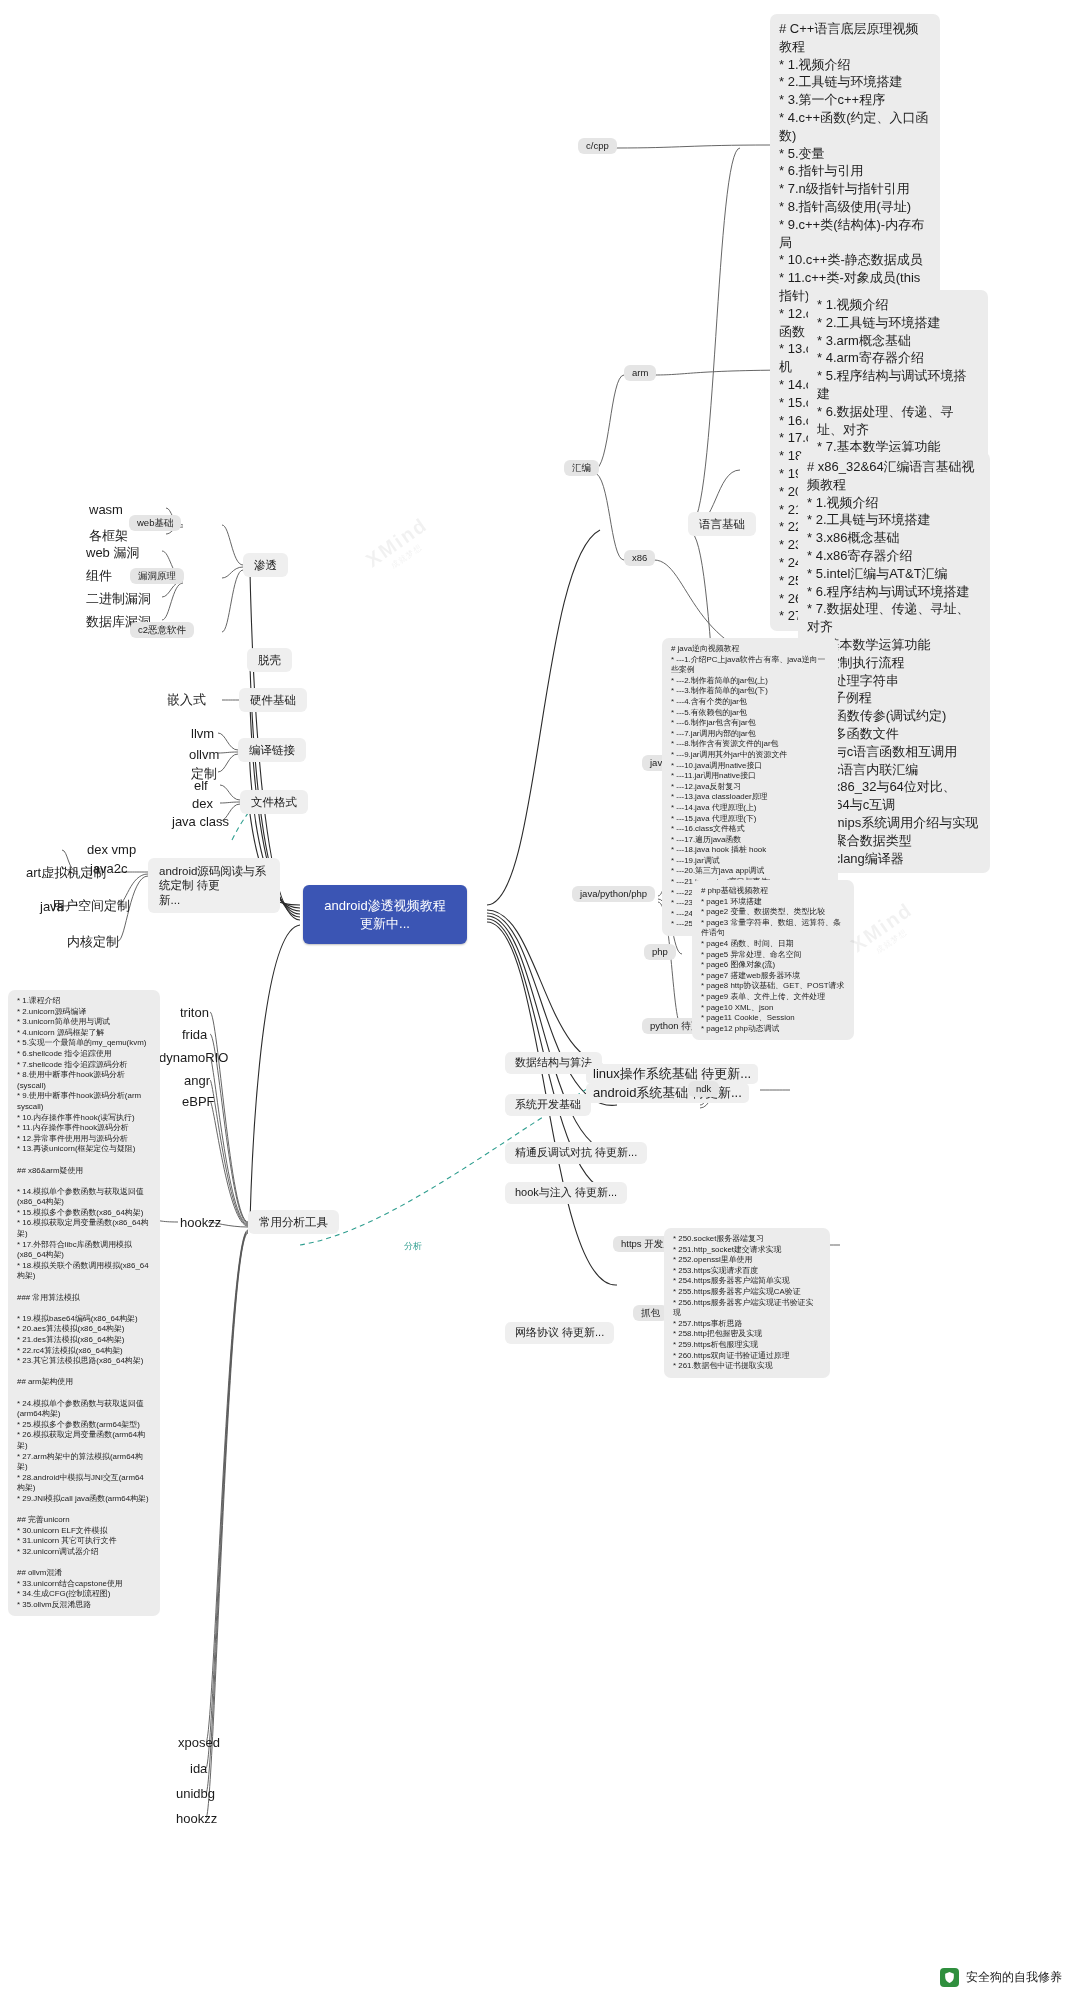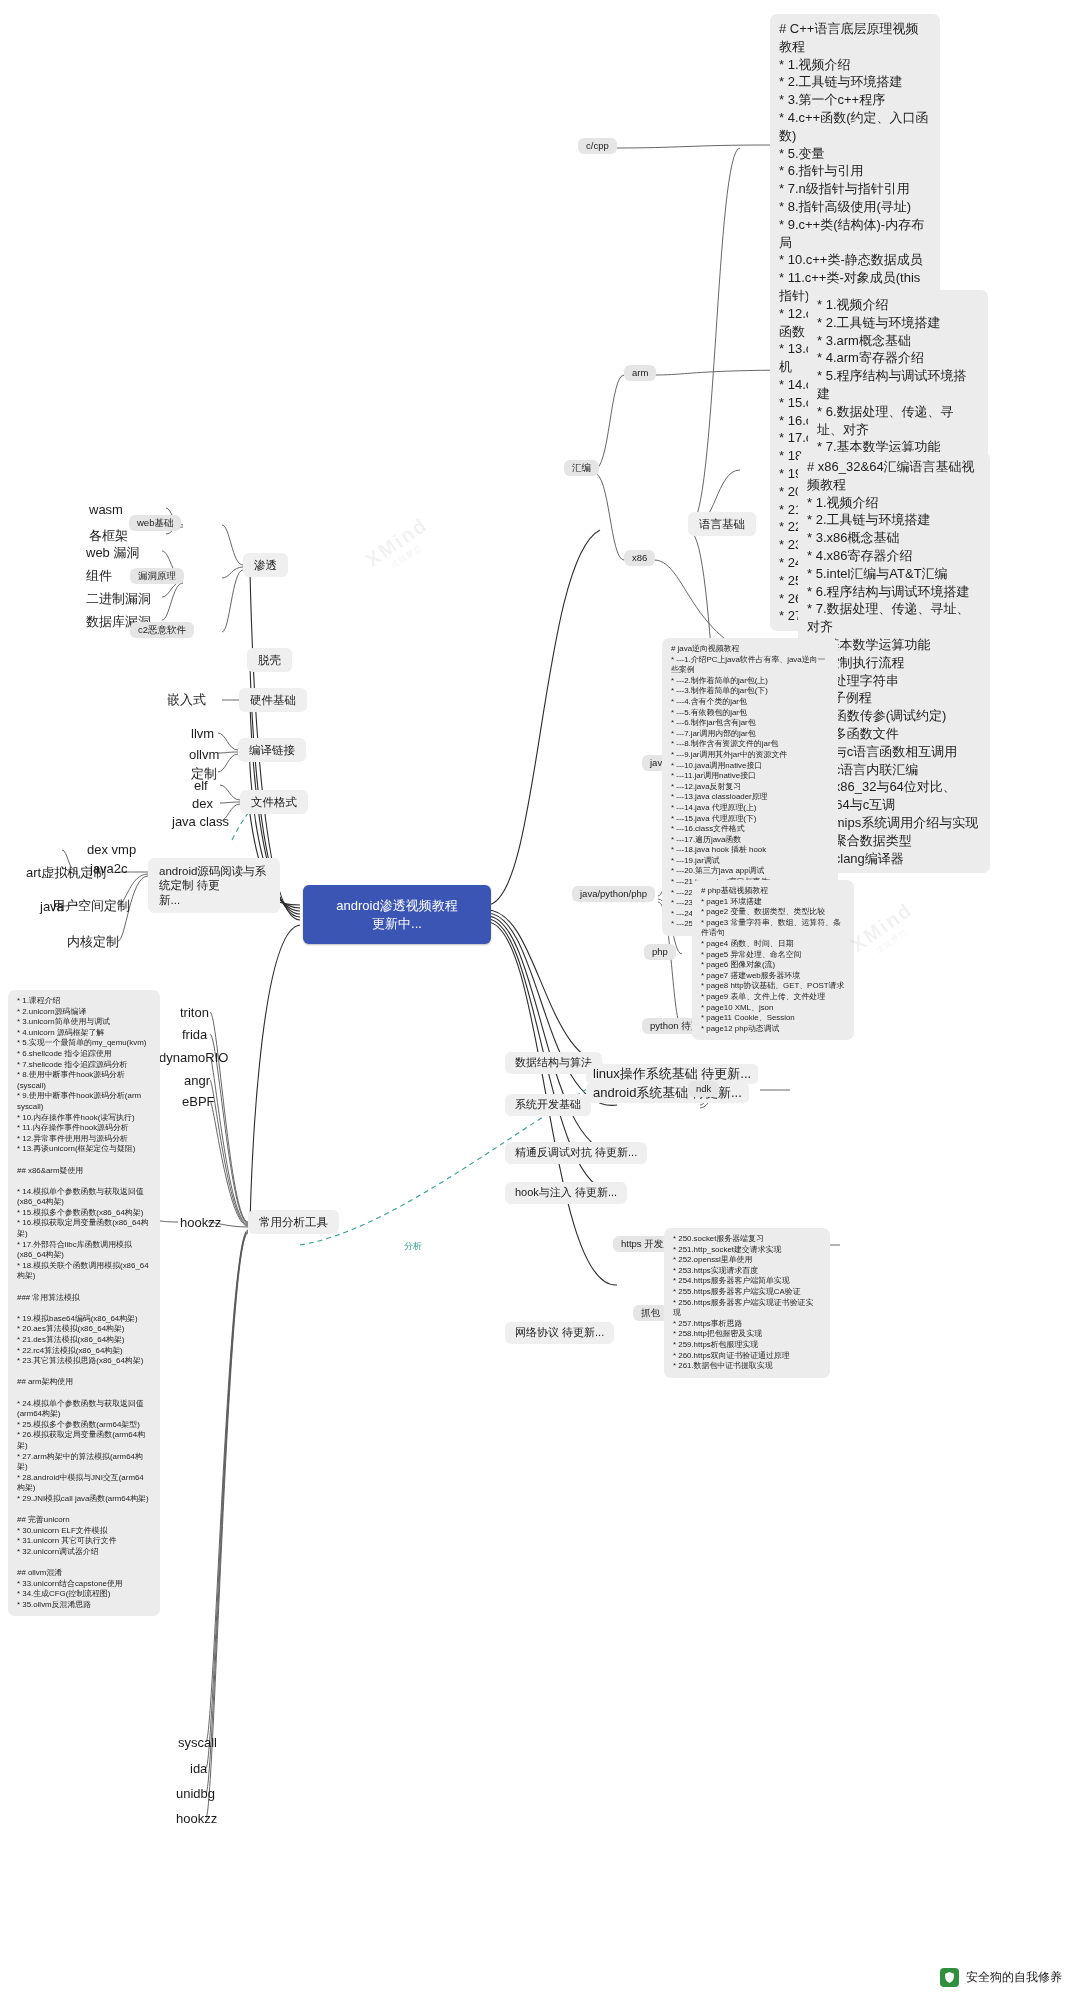--- a/index.html
+++ b/index.html
@@ -170,21 +170,21 @@
       <path d="M183,581 C172,581 170,597 162,597"></path>
       <path d="M183,583 C172,583 170,620 162,620"></path>
     </g>
 
     <g fill="none" stroke="#2f9e8f" stroke-width="1.1" stroke-dasharray="5,4">
       <path d="M232,840 C252,800 268,790 286,806"></path>
       <path d="M300,1245 C390,1230 500,1140 610,1075"></path>
     </g>
   </svg>
 
-  <div class="root" style="left:303px;top:885px;width:188px;">android渗透视频教程
+  <div class="root" style="left:303px;top:885px;width:164px;">android渗透视频教程
 更新中...</div>
 
   <div class="node big" style="left:688px;top:512px;">语言基础</div>
 
   <div class="node pill" style="left:578px;top:138px;">c/cpp</div>
 
   <div class="node pill" style="left:564px;top:460px;">汇编</div>
   <div class="node pill" style="left:624px;top:365px;">arm</div>
   <div class="node pill" style="left:624px;top:550px;">x86</div>
 
@@ -362,21 +362,21 @@
   <div class="node plain" style="left:86px;top:860px;">java2c</div>
   <div class="node plain" style="left:36px;top:898px;">java</div>
 
   <div class="node big" style="left:248px;top:1210px;">常用分析工具</div>
   <div class="node plain" style="left:176px;top:1004px;">triton</div>
   <div class="node plain" style="left:178px;top:1026px;">frida</div>
   <div class="node plain" style="left:155px;top:1049px;">dynamoRIO</div>
   <div class="node plain" style="left:180px;top:1072px;">angr</div>
   <div class="node plain" style="left:178px;top:1093px;">eBPF</div>
   <div class="node plain" style="left:176px;top:1214px;">hookzz</div>
-  <div class="node plain" style="left:174px;top:1734px;">syscall</div>
+  <div class="node plain" style="left:174px;top:1734px;">xposed</div>
   <div class="node plain" style="left:186px;top:1760px;">ida</div>
   <div class="node plain" style="left:172px;top:1785px;">unidbg</div>
   <div class="node plain" style="left:172px;top:1810px;">hookzz</div>
 
   <div class="block tight" style="left:8px;top:990px;width:152px;">* 1.课程介绍
 * 2.unicorn源码编译
 * 3.unicorn简单使用与调试
 * 4.unicorn 源码框架了解
 * 5.实现一个最简单的my_qemu(kvm)
 * 6.shellcode 指令追踪使用

